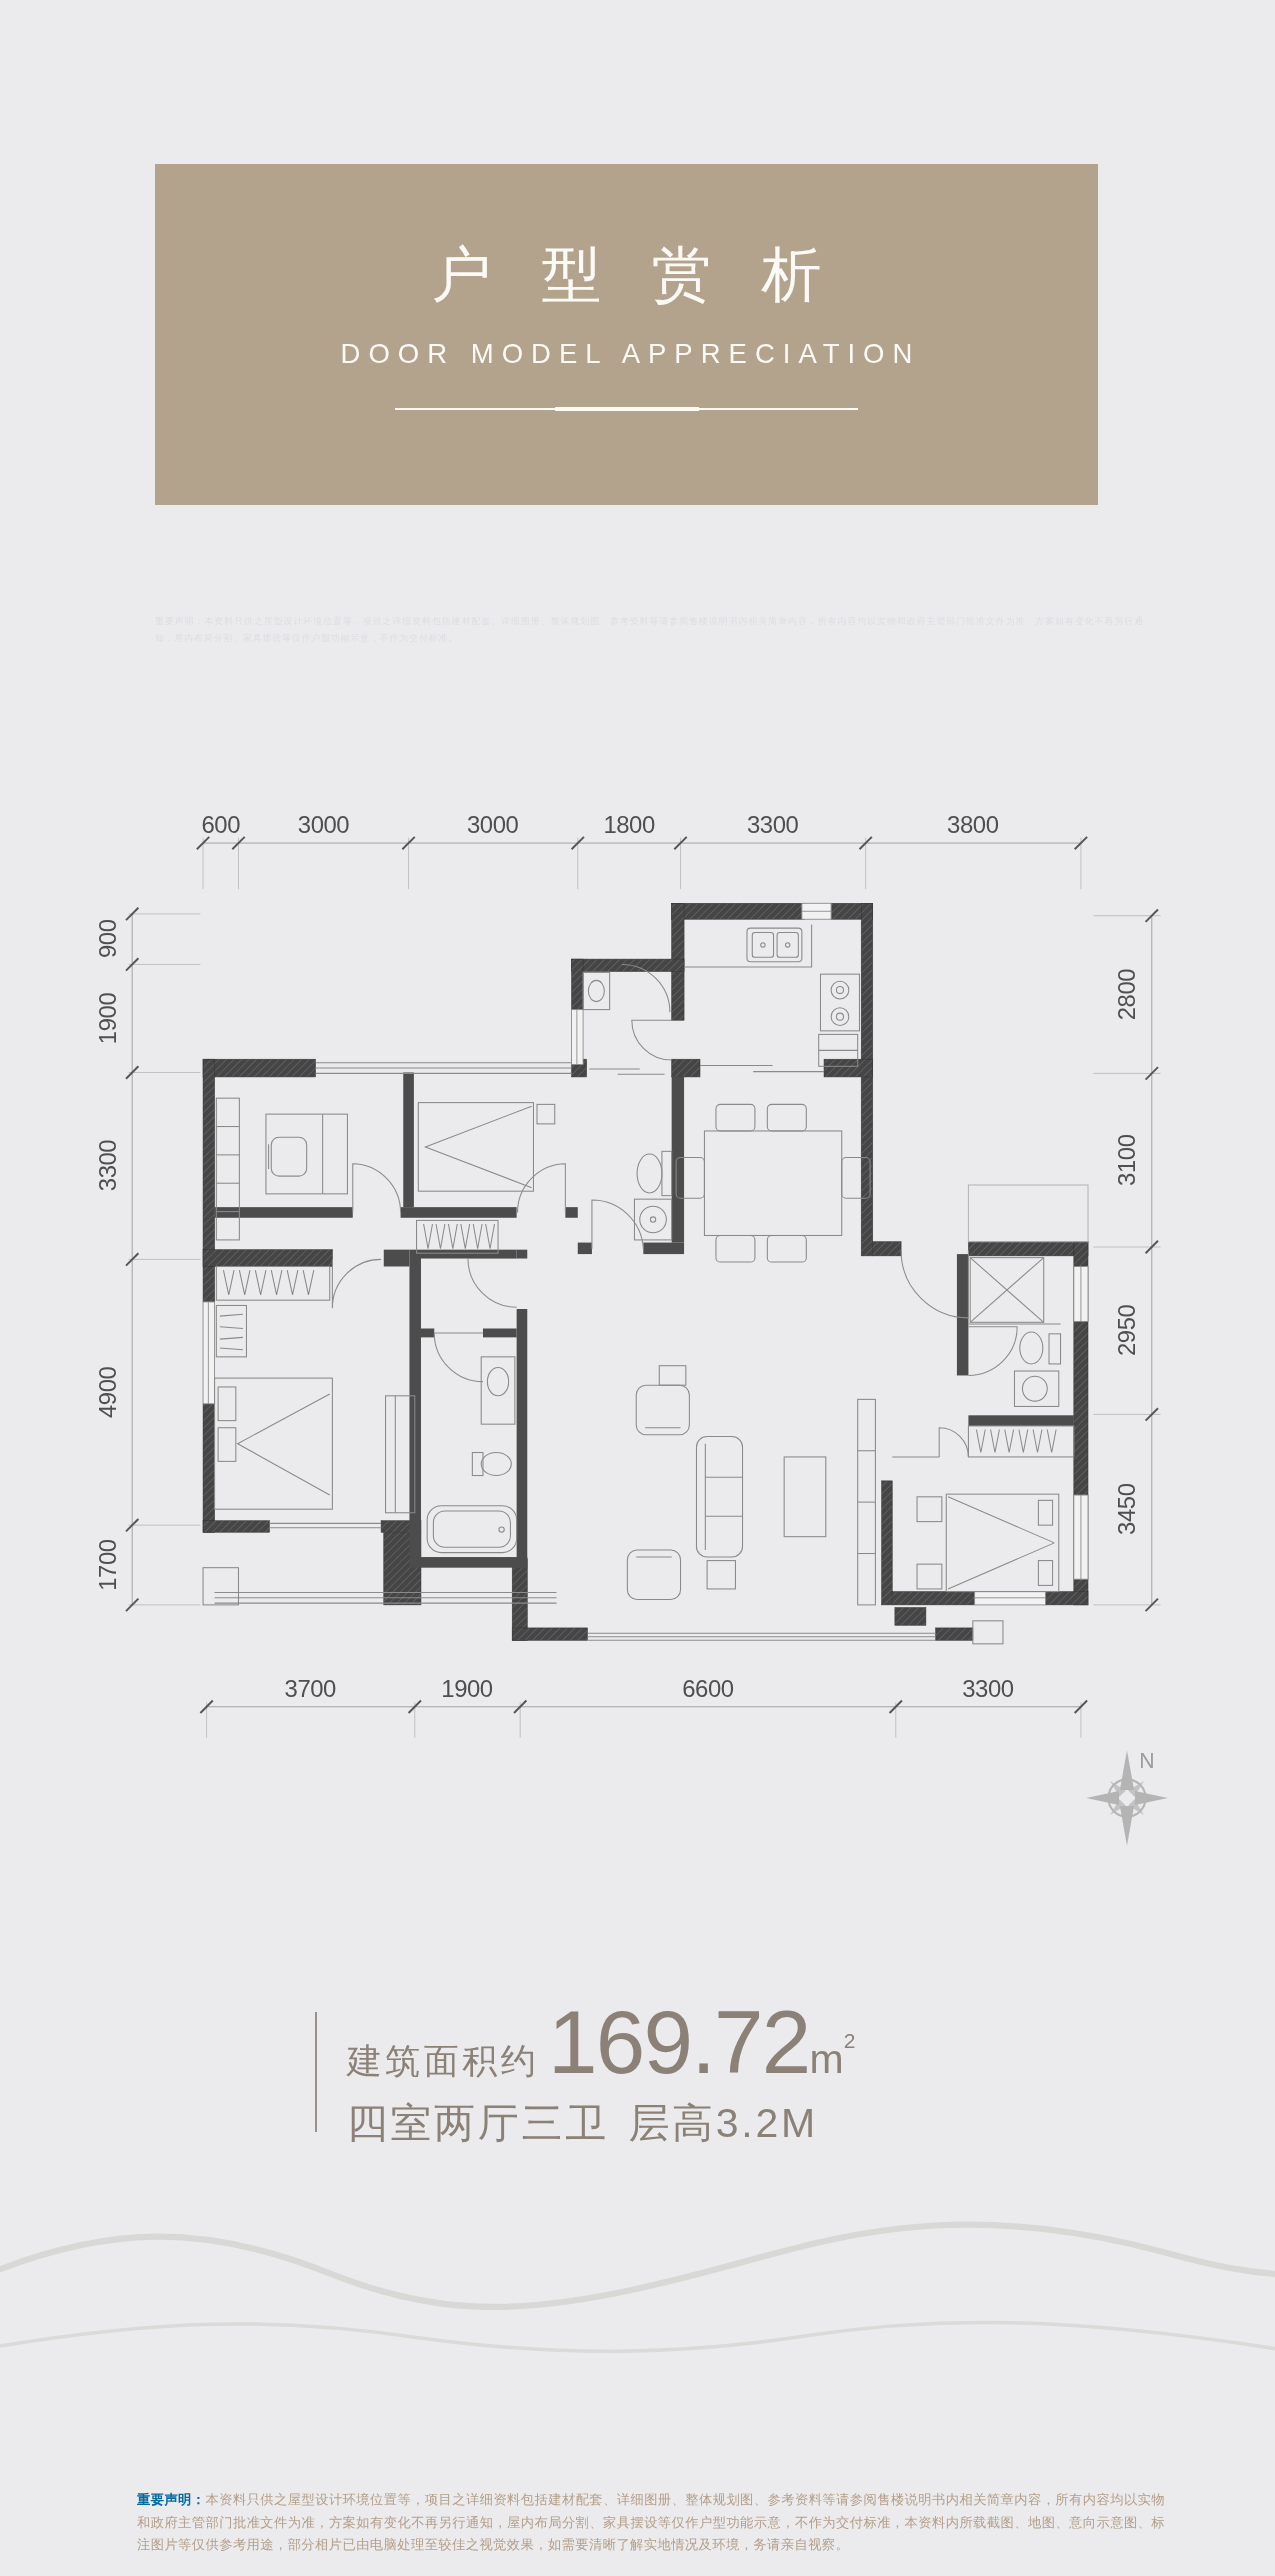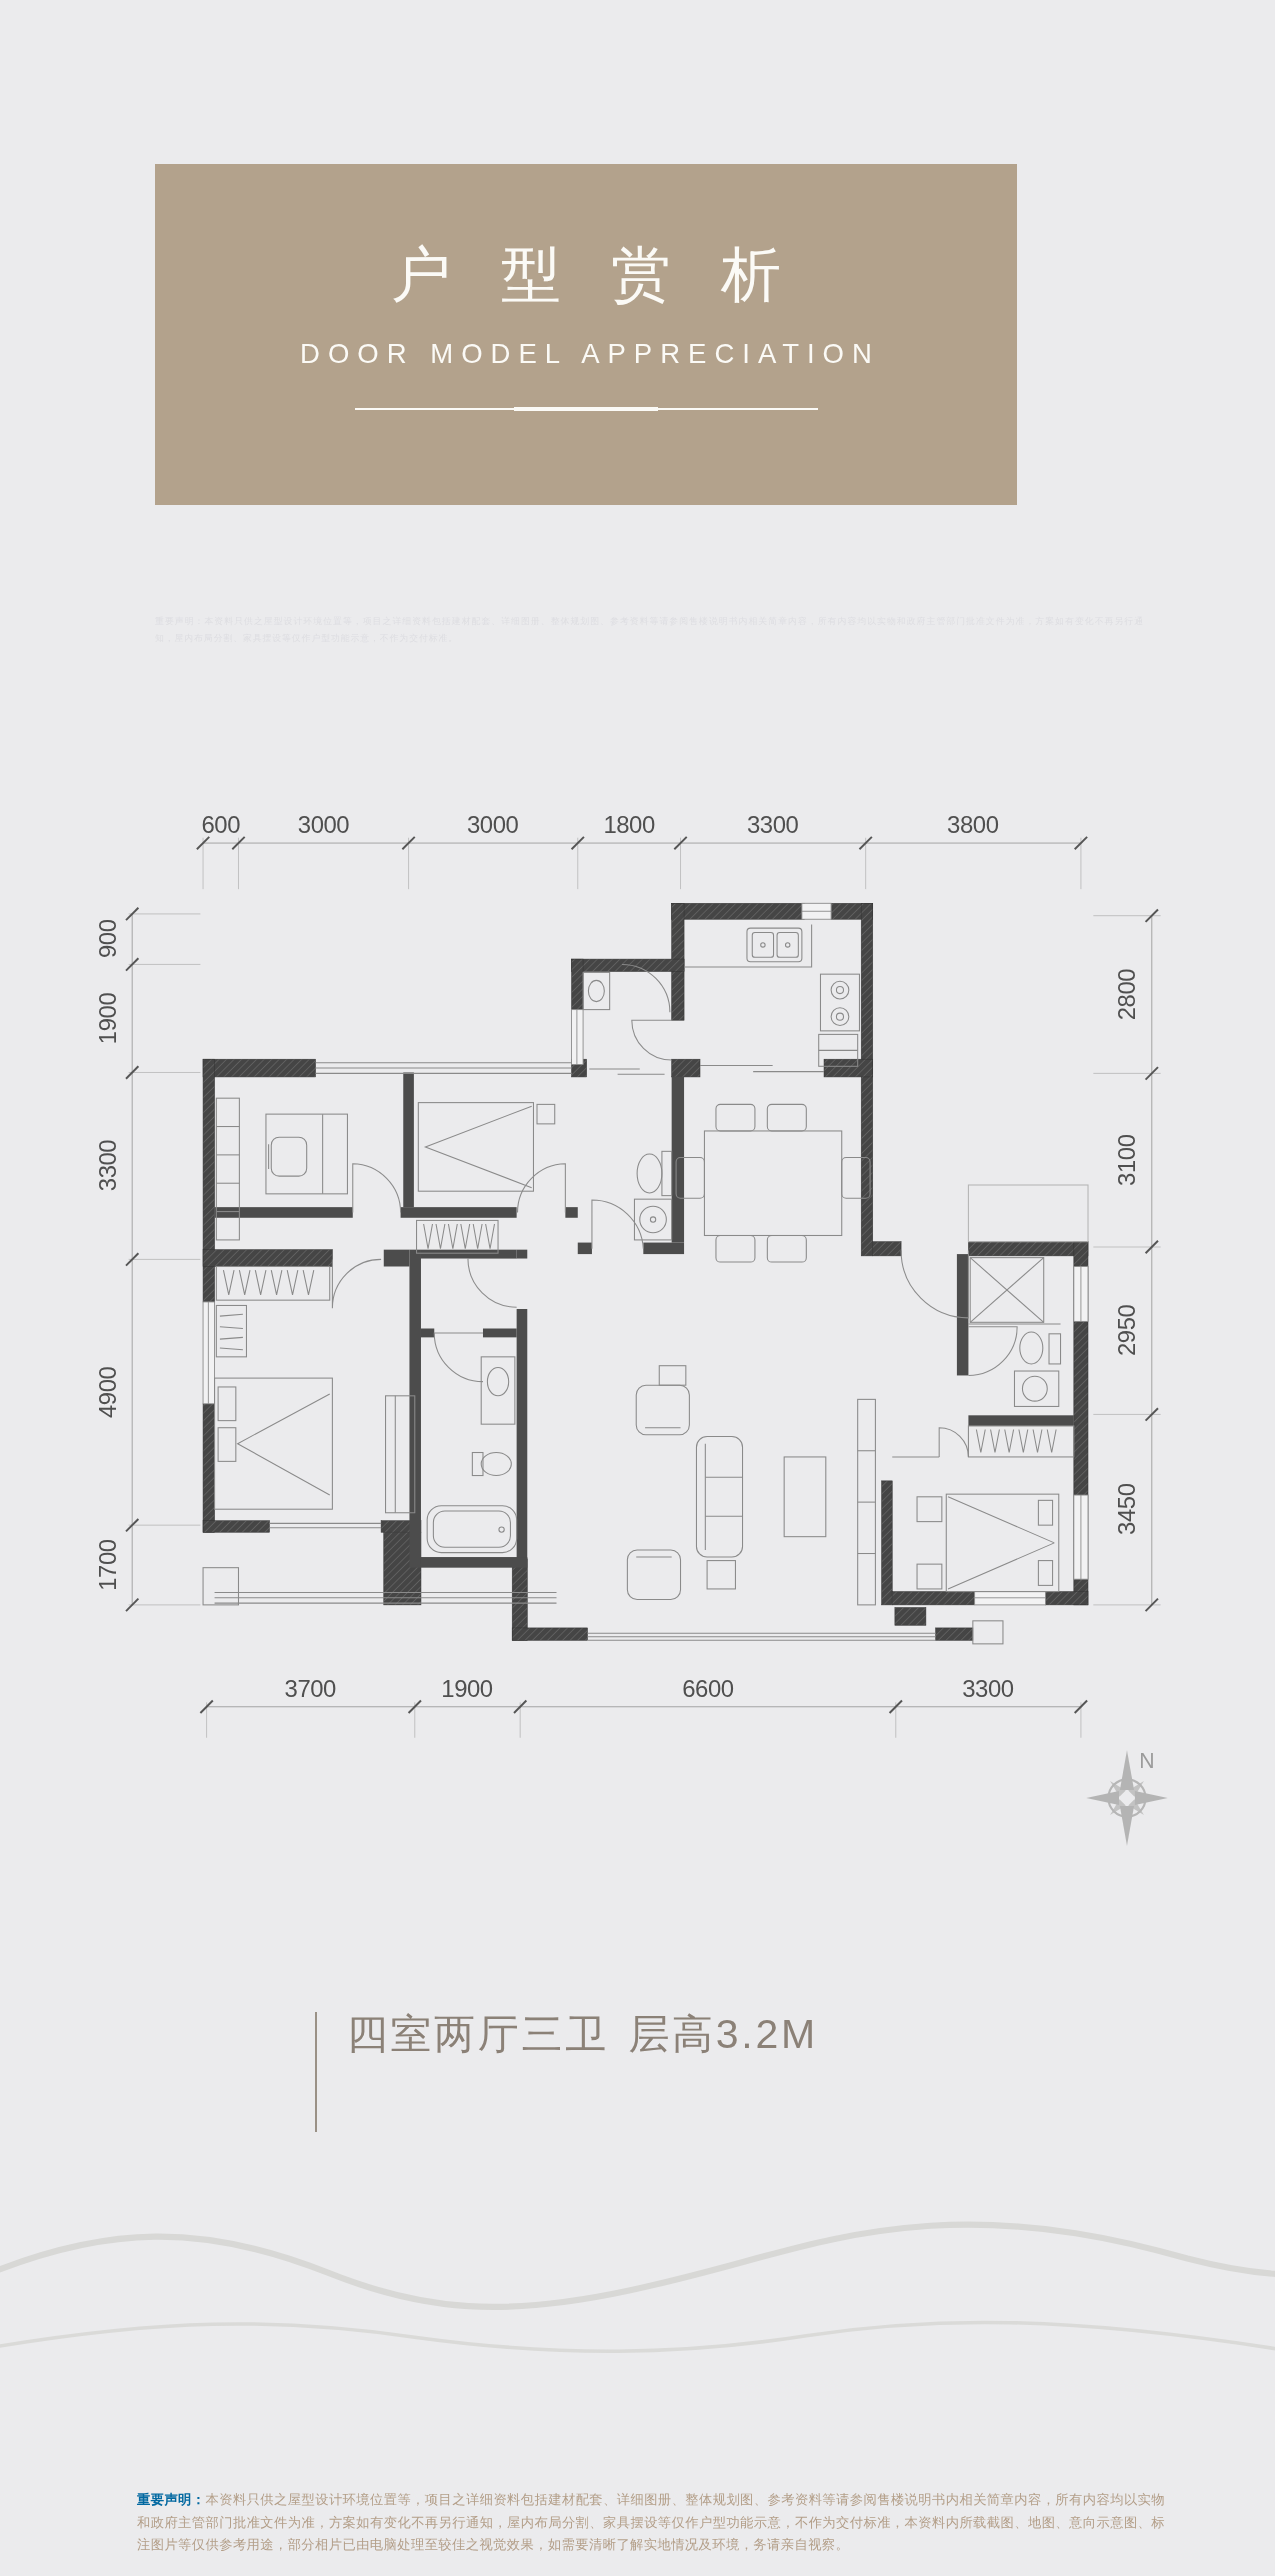--- a/index.html
+++ b/index.html
@@ -6,21 +6,21 @@
   body{
     width:1276px;height:2576px;position:relative;
     background:#ebebed;
     font-family:"Liberation Sans","DejaVu Sans",sans-serif;
     overflow:hidden;
   }
   .page{position:absolute;inset:0;}
 
   
   .hero{
-    position:absolute;left:155px;top:164px;width:862px;height:341px;
+    position:absolute;left:155px;top:164px;width:943px;height:341px;
     background:#b3a28c;text-align:center;box-sizing:border-box;padding-top:81px;
   }
   .hero h1{
     margin:0;font-size:60px;font-weight:400;color:#fbfaf6;
     letter-spacing:50px;text-indent:50px;line-height:1;
   }
   .hero .sub{
     margin:35px 0 16px 0;font-size:27.5px;font-weight:400;color:#fbfaf6;
     letter-spacing:8px;text-indent:8px;line-height:1;
   }
@@ -441,20 +441,25 @@
         <polygon points="-46,0 -9,-8 -9,8"></polygon>
           <polygon points="46,0 9,-8 9,8"></polygon>
       </g>
       <text class="north" x="14" y="-34">N</text>
     </g>
   </svg>
 
   <section class="spec">
     <div class="vline"></div>
     <div class="unit-details">
+      <div class="row1">
+        <span class="lbl">建筑面积约</span>
+        <span class="big">169.72</span>
+        <span class="unit"><span>m</span><sup>2</sup></span>
+      </div>
       <div class="row2">
         <span>四室两厅三卫</span><span class="gap"></span><span>层高3.2M</span>
       </div>
     </div>
   </section>
 
   <svg class="waves" viewBox="0 2440 1440 300">
     <path d="M-20,2570 C120,2512 230,2510 370,2566 C480,2610 570,2616 710,2586 C850,2556 920,2522 1050,2513 C1170,2506 1270,2530 1340,2550 C1390,2563 1425,2568 1460,2568" fill="none" stroke="#d8d8d6" stroke-width="7"></path>
     <path d="M-20,2652 C180,2618 310,2616 470,2639 C630,2661 770,2659 910,2637 C1050,2616 1200,2613 1460,2655" fill="none" stroke="#dadad8" stroke-width="4"></path>
   </svg>

